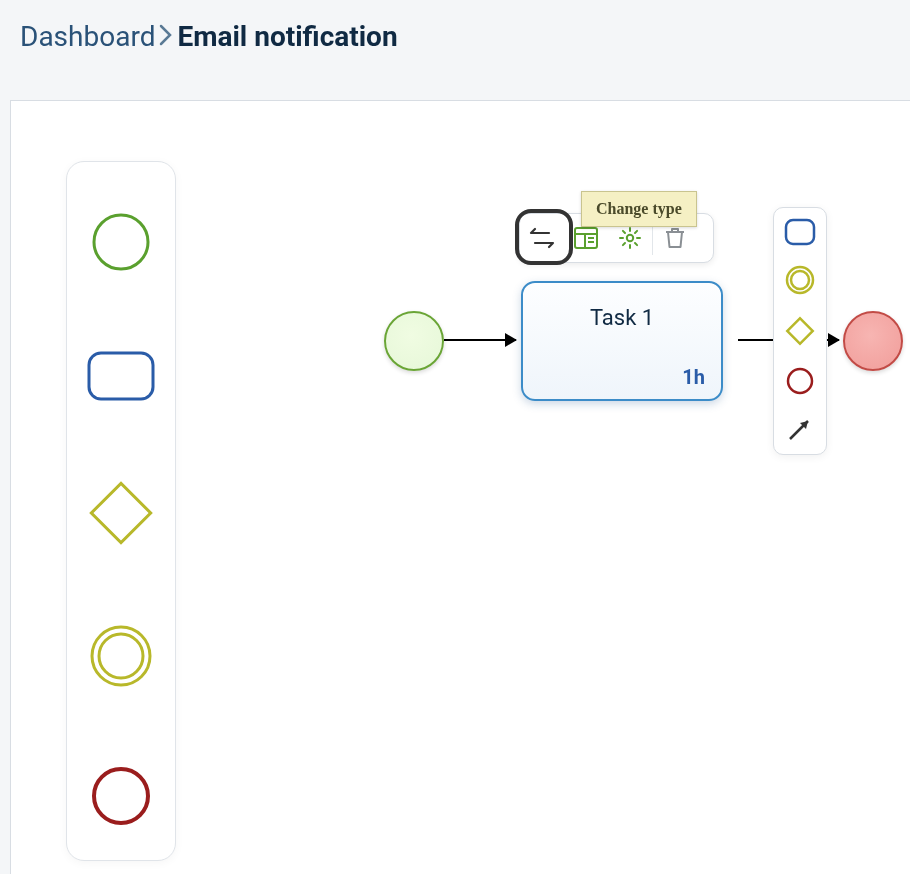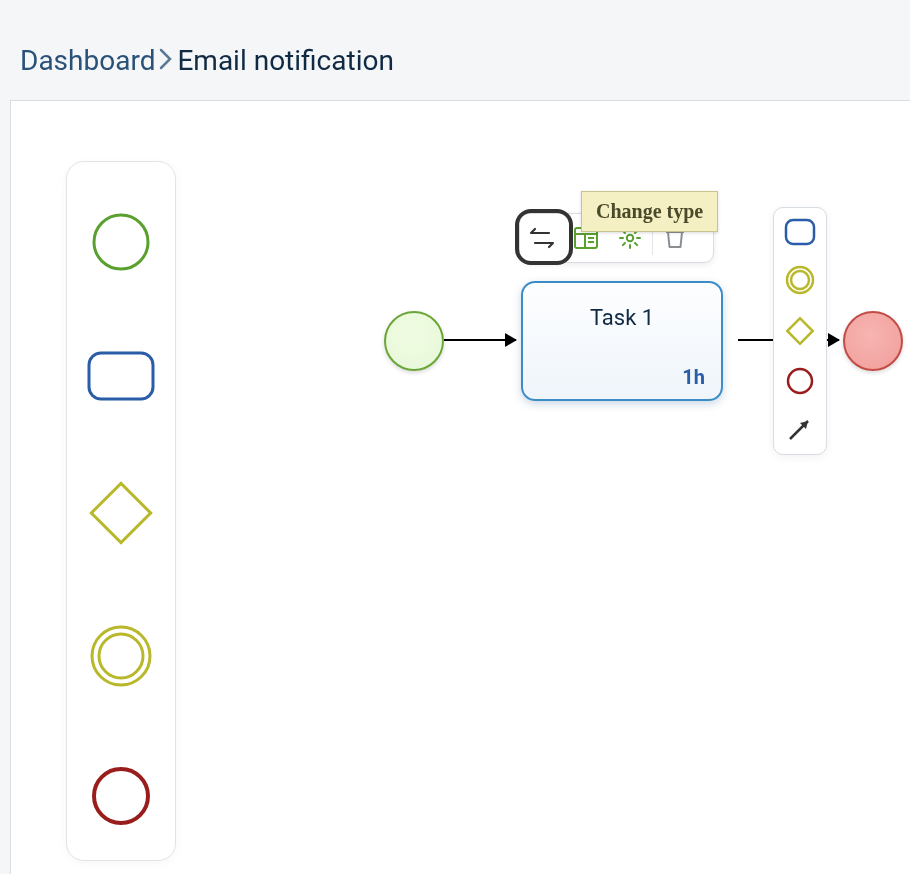--- a/index.html
+++ b/index.html
@@ -5,32 +5,32 @@
   * { box-sizing: border-box; }
   body {
     margin: 0;
     font-family: -apple-system, BlinkMacSystemFont, "Segoe UI", Roboto, sans-serif;
     background: #f4f6f8;
     width: 910px;
     height: 874px;
     overflow: hidden;
   }
   .header {
-    padding: 44px 20px;
+    padding: 20px 20px;
     display: flex;
     align-items: center;
     gap: 4px;
   }
   .crumb {
     font-size: 28px;
     color: #1a3a5c;
   }
   .crumb-link { color: #2a5278; cursor: pointer; }
   .crumb-sep { color: #5a7a95; }
-  .crumb-current { font-weight: 400; color: #102a43; }
+  .crumb-current { font-weight: 700; color: #102a43; }
   .canvas {
     position: absolute;
     left: 10px;
     top: 100px;
     right: 0;
     bottom: 0;
     background: #fff;
     border: 1px solid #d8dde3;
     border-bottom: none;
     border-right: none;
@@ -157,21 +157,21 @@
   .tooltip {
     position: absolute;
     left: 570px;
     top: 90px;
     padding: 8px 14px;
     background: #f5f0c4;
     border: 1px solid #c9c48f;
     color: #4a4a2a;
     font-family: Georgia, "Times New Roman", serif;
     font-weight: 700;
-    font-size: 20px;
+    font-size: 16px;
     box-shadow: 0 1px 3px rgba(0,0,0,0.15);
     white-space: nowrap;
   }
   
   .mini-palette {
     position: absolute;
     left: 762px;
     top: 106px;
     width: 54px;
     background: #fff;

